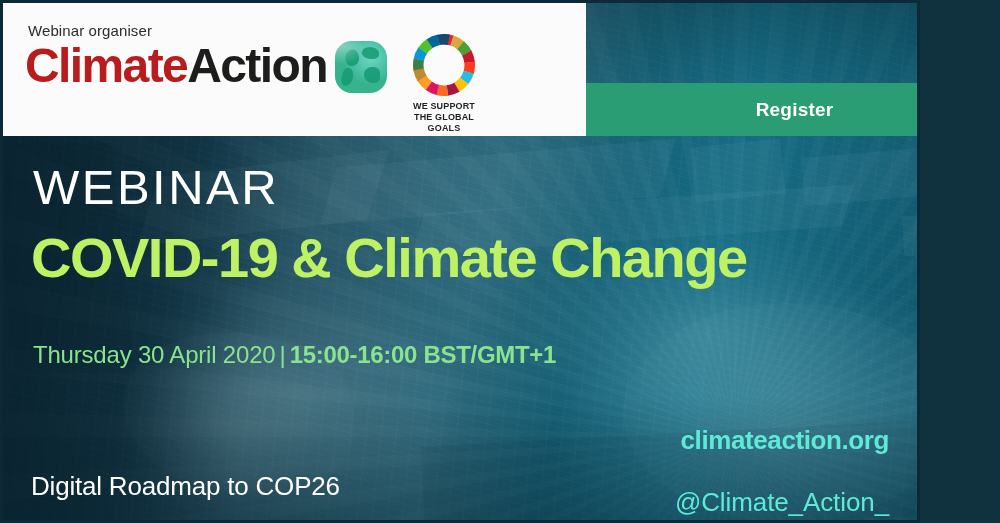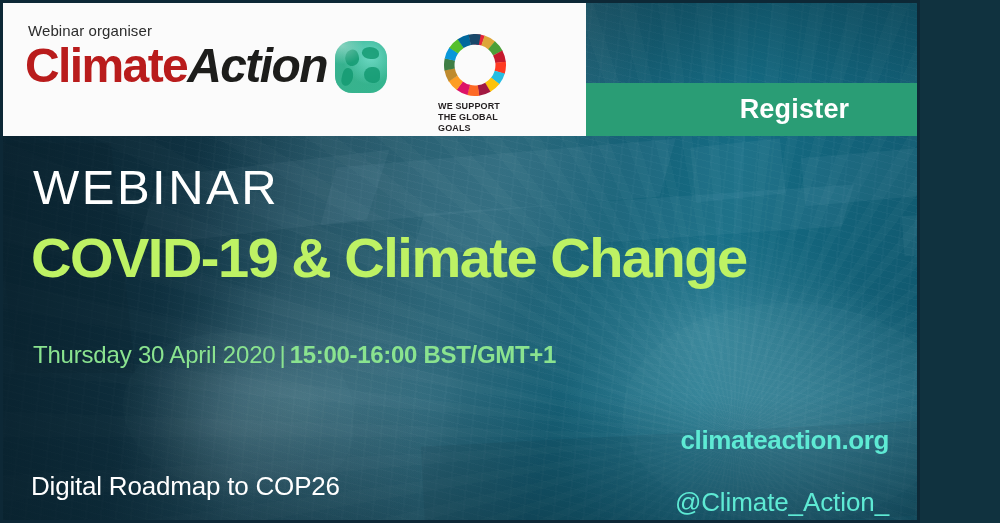--- a/index.html
+++ b/index.html
@@ -71,21 +71,21 @@
   }
   .logo-row{
     position:absolute;left:22px;top:37px;
     display:flex;align-items:flex-start;
   }
   .wordmark{
     font-size:48px;font-weight:bold;letter-spacing:-1.6px;
     line-height:52px;white-space:nowrap;
   }
   .wm-climate{color:#b91c1c;}
-  .wm-action{color:#1d1d1b;font-style:italic;}
+  .wm-action{color:#1d1d1b;}
 
   
   .globe{
     width:52px;height:52px;margin-left:8px;margin-top:1px;
     border-radius:17px 17px 17px 17px;
     position:relative;overflow:hidden;
     background:linear-gradient(140deg,#3fba9a 0%,#2fae8f 40%,#36b68e 100%);
     flex:none;
   }
   .globe .sea{
@@ -99,40 +99,40 @@
   .globe .l2{left:52%;top:12%;width:32%;height:22%;border-radius:50% 60% 40% 55%;}
   .globe .l3{left:14%;top:52%;width:22%;height:34%;border-radius:45% 55% 60% 40%;transform:rotate(12deg);}
   .globe .l4{left:56%;top:50%;width:30%;height:30%;border-radius:55% 45% 40% 60%;}
   .globe .gloss{
     position:absolute;left:-10%;top:-12%;width:70%;height:60%;
     background:radial-gradient(ellipse at 35% 35%, rgba(255,255,255,.38), rgba(255,255,255,0) 65%);
   }
 
   
   .sdg{
-    position:absolute;left:435px;top:31px;width:74px;
+    position:absolute;left:404px;top:31px;width:74px;text-align:center;
   }
   .sdg-wheel{width:62px;height:62px;margin:0 auto;position:relative;}
   .sdg-wheel svg{display:block;}
   .sdg-text{
     margin-top:5px;
     font-size:9px;font-weight:bold;color:#231f20;
     line-height:11px;letter-spacing:.15px;
   }
 
   
   .register-btn{
     position:absolute;left:583px;top:80px;
     width:417px;height:53px;
     background:#2a9d75;
     display:flex;align-items:center;justify-content:center;
     pointer-events:auto;cursor:pointer;
   }
   .register-btn span{
-    color:#ffffff;font-size:27px;font-weight:bold;letter-spacing:.2px;
+    color:#ffffff;font-size:19px;font-weight:bold;letter-spacing:.2px;
   }
 
   
   .content{position:absolute;left:0;top:133px;width:100%;height:390px;}
 
   .eyebrow{
     position:absolute;left:30px;top:30px;
     font-size:49px;color:#ffffff;letter-spacing:2.5px;
     font-weight:300;line-height:42px;
   }

